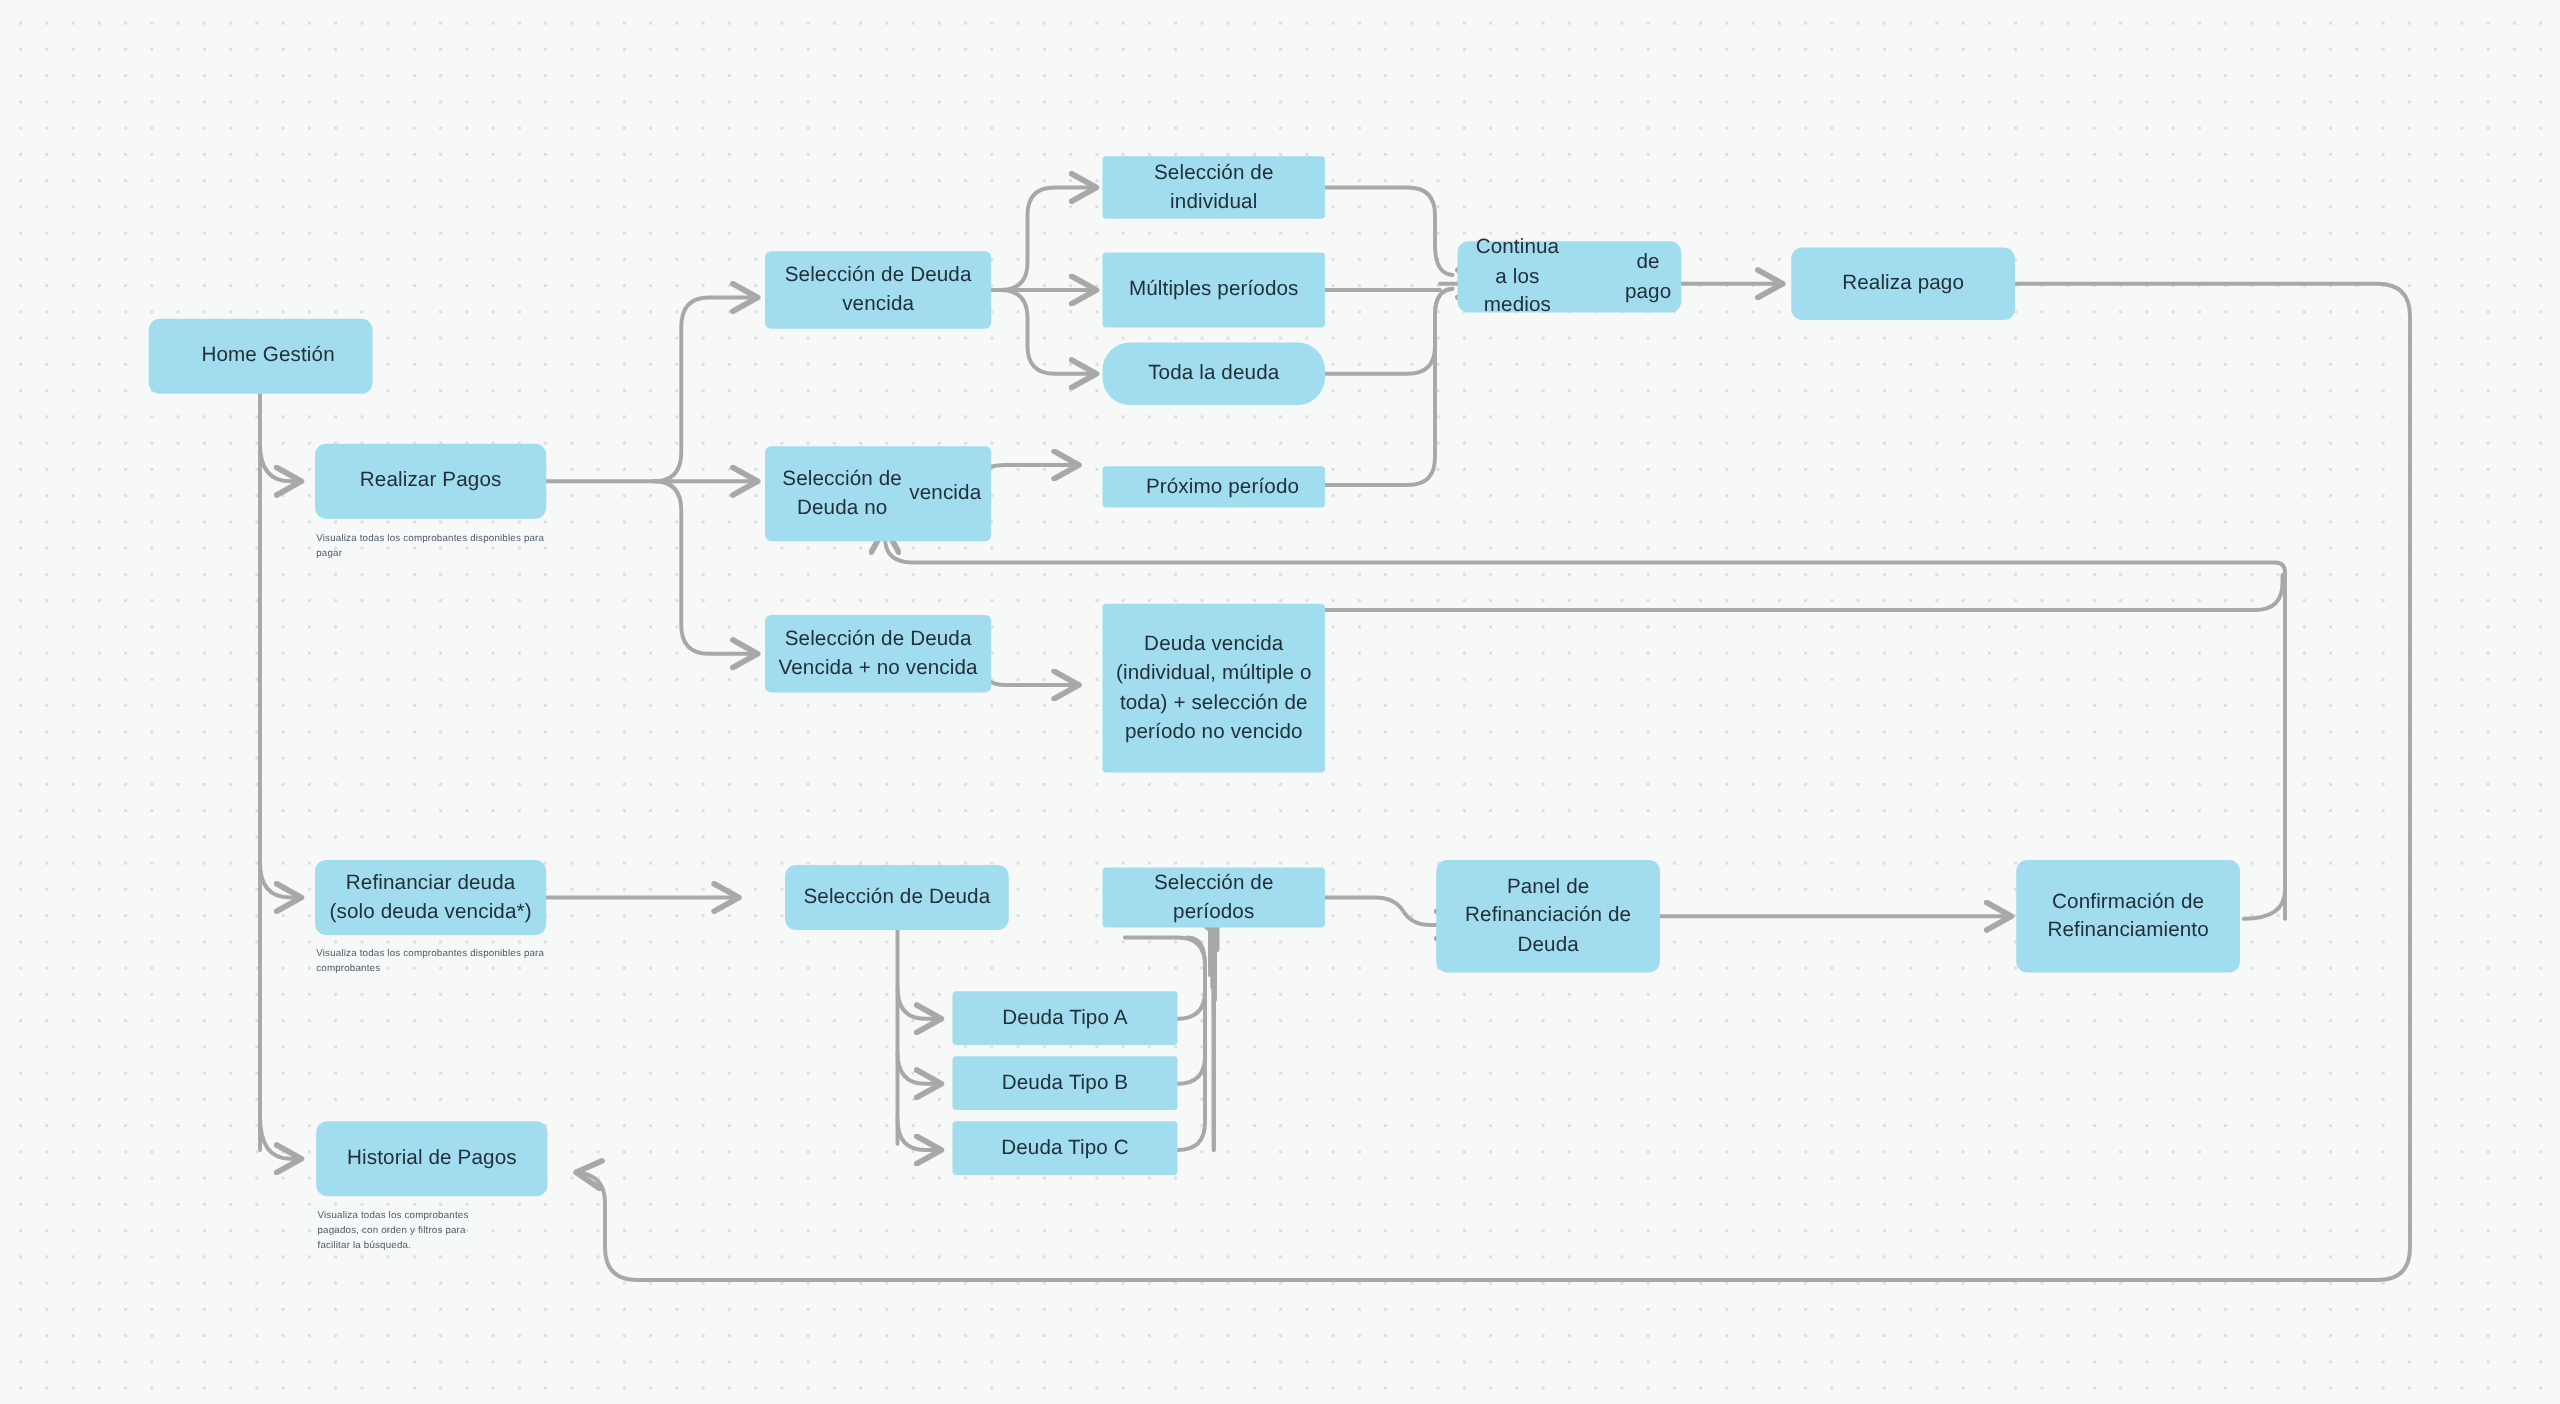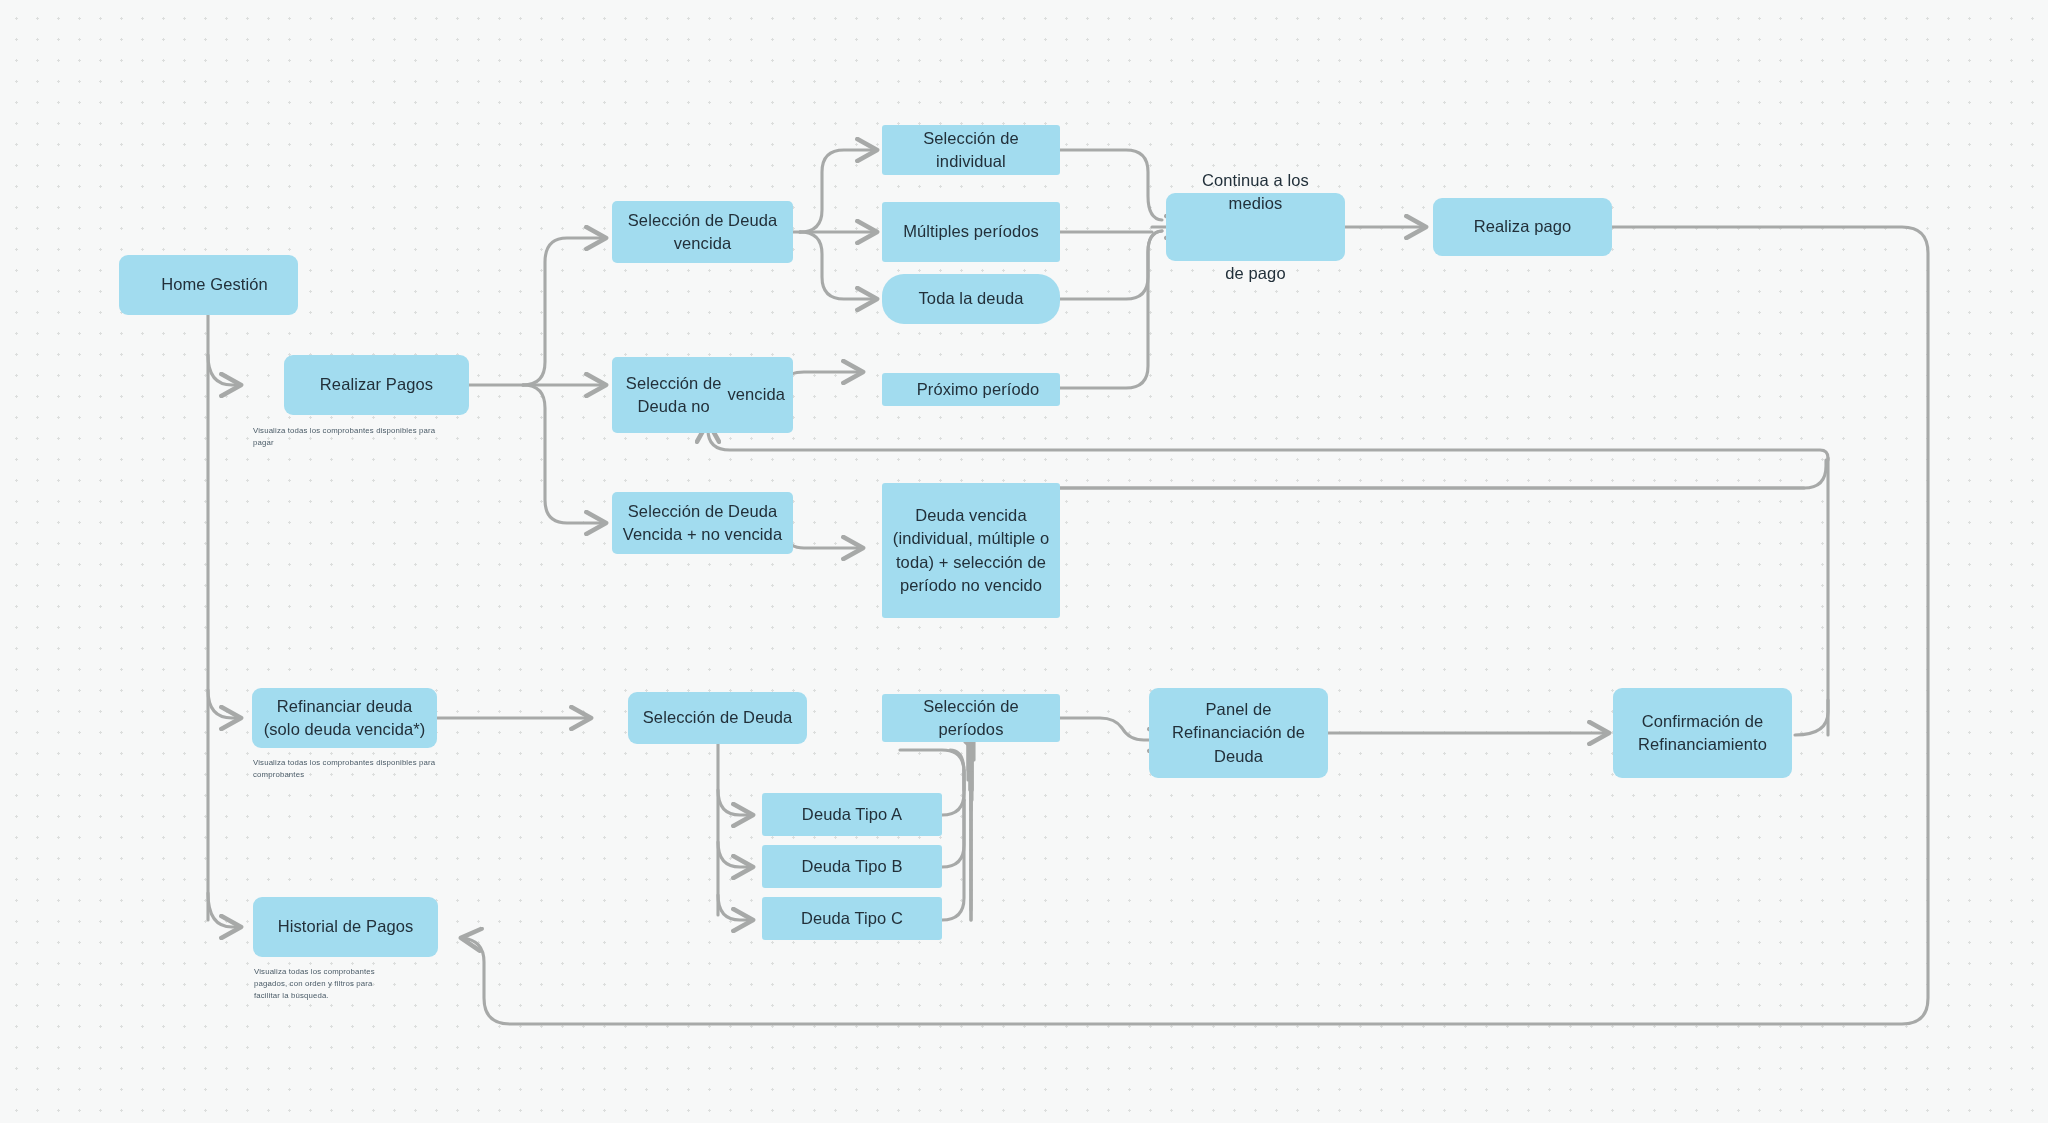--- a/index.html
+++ b/index.html
@@ -163,21 +163,21 @@
       <path d="M 1828 735 L 1828 458"></path>
       <path d="M 1795 735 Q 1828 735 1828 712 L 1828 700"></path>
 
     </g>
   </svg>
 
   <div class="node rounded-lg" style="left:119px; top:255px; width:179px; height:60px;padding-left:20px;">
     <span>Home Gestión</span>
   </div>
 
-  <div class="node rounded-lg" style="left:252px; top:355px; width:185px; height:60px;margin-left:32px;">
+  <div class="node rounded-lg" style="left:252px; top:355px; width:185px; height:60px;">
     <span>Realizar Pagos</span>
   </div>
   <div class="caption" style="left:253px; top:425px; width:186px;">
     <div>Visualiza todas los  comprobantes disponibles para</div>
     <div>pagar</div>
   </div>
 
   <div class="node rounded-lg" style="left:252px; top:688px; width:185px; height:60px; flex-direction:column;">
     <span>Refinanciar deuda</span>
     <span>(solo deuda vencida*)</span>
@@ -227,21 +227,21 @@
     <span>Próximo período</span>
   </div>
 
   <div class="node flat" style="left:882px; top:483px; width:178px; height:135px; flex-direction:column;">
     <span>Deuda vencida</span>
     <span>(individual, múltiple o</span>
     <span>toda) + selección de</span>
     <span>período no vencido</span>
   </div>
 
-  <div class="node rounded-lg" style="left:1166px; top:193px; width:179px; height:68px; flex-direction:column;gap:46px;">
+  <div class="node rounded-lg" style="left:1166px; top:193px; width:179px; height:57px; flex-direction:row;gap:46px;">
     <span>Continua a los medios</span>
     <span>de pago</span>
   </div>
 
   <div class="node rounded-lg" style="left:1433px; top:198px; width:179px; height:58px;">
     <span>Realiza pago</span>
   </div>
 
   <div class="node rounded-lg" style="left:628px; top:692px; width:179px; height:52px;">
     <span>Selección de Deuda</span>

